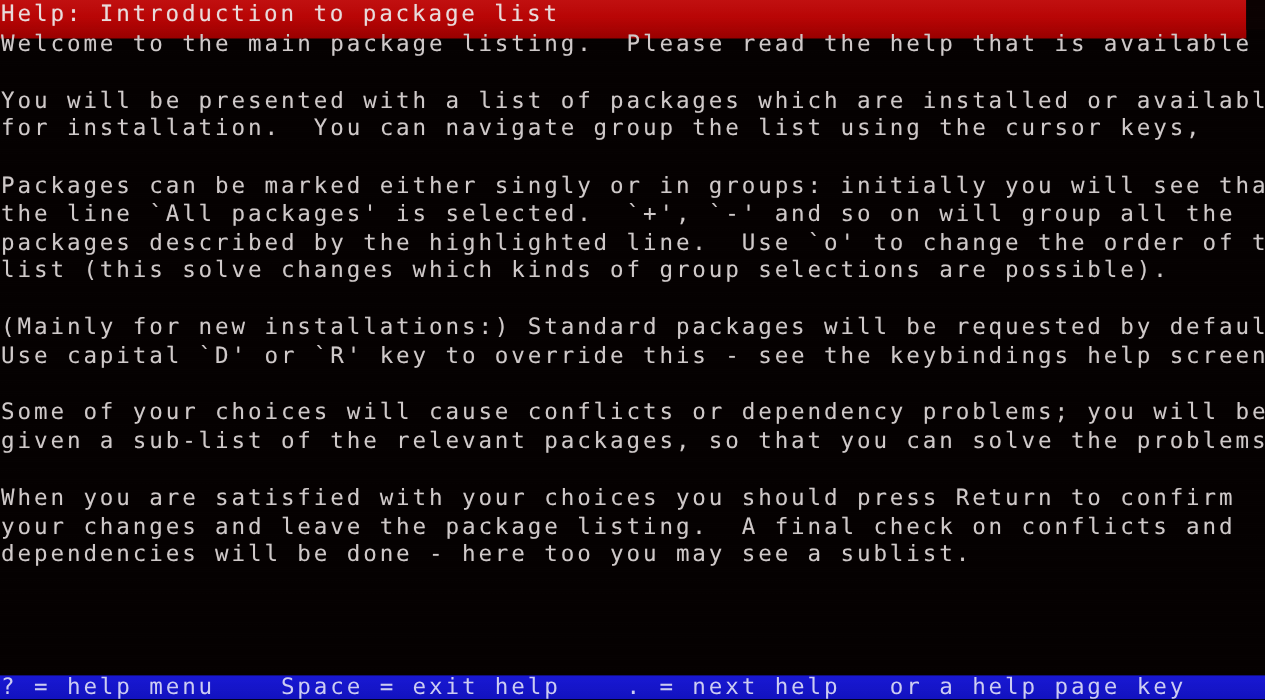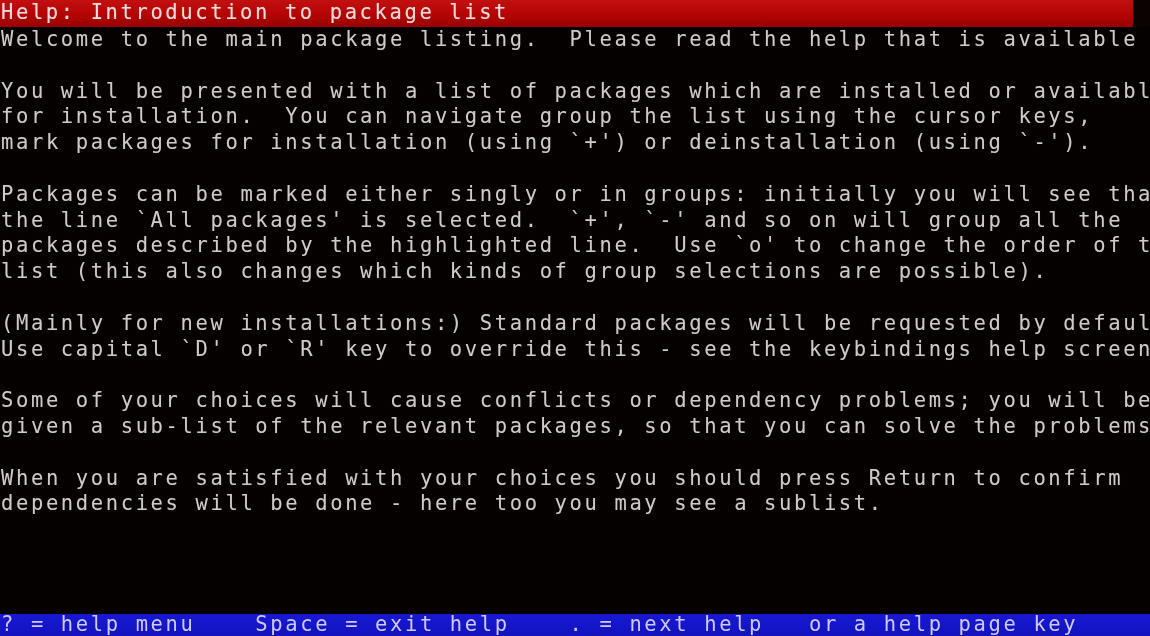--- a/index.html
+++ b/index.html
@@ -15,21 +15,21 @@
     overflow: hidden;
     font-family: "DejaVu Sans Mono", "Liberation Mono", monospace;
   }
 
   
   #titlebar {
     position: absolute;
     left: 0;
     top: 0;
     width: 1133px;
-    height: 27px;
+    height: 35px;
     background: #b00000;
     background: linear-gradient(to bottom, #c11010 0%, #b80505 45%, #9a0000 100%);
     overflow: hidden;
   }
   #titlebar .title-text {
     position: absolute;
     left: 1px;
     top: -1px;
     color: #e8dcdc;
     font-size: 20.5px;
@@ -112,34 +112,34 @@
   <div id="titlebar">
     <div class="title-text">Help: Introduction to package list</div>
   </div>
   <div id="titlebar-filler"></div>
 
   <div id="body">
     <div class="line">Welcome to the main package listing.  Please read the help that is available !</div>
     <div class="line blank"></div>
     <div class="line">You will be presented with a list of packages which are installed or available</div>
     <div class="line">for installation.  You can navigate group the list using the cursor keys,</div>
-    <div class="line">mark packages for installation (using `+') or deinstallation (using `-').</div>
     <div class="line blank"></div>
     <div class="line">Packages can be marked either singly or in groups: initially you will see that</div>
     <div class="line">the line `All packages' is selected.  `+', `-' and so on will group all the</div>
     <div class="line">packages described by the highlighted line.  Use `o' to change the order of the</div>
-    <div class="line">list (this also changes which kinds of group selections are possible).</div>
+    <div class="line">list (this solve changes which kinds of group selections are possible).</div>
     <div class="line blank"></div>
     <div class="line">(Mainly for new installations:) Standard packages will be requested by default.</div>
     <div class="line">Use capital `D' or `R' key to override this - see the keybindings help screen.</div>
     <div class="line blank"></div>
     <div class="line">Some of your choices will cause conflicts or dependency problems; you will be</div>
     <div class="line">given a sub-list of the relevant packages, so that you can solve the problems.</div>
     <div class="line blank"></div>
     <div class="line">When you are satisfied with your choices you should press Return to confirm</div>
+    <div class="line">your changes and leave the package listing.  A final check on conflicts and</div>
     <div class="line">dependencies will be done - here too you may see a sublist.</div>
     <div class="line blank"></div>
   </div>
 
   <div id="statusbar">
     <div class="status-text">? = help menu    Space = exit help    . = next help   or a help page key</div>
   </div>
 
   <div id="noise"></div>
 </div>

